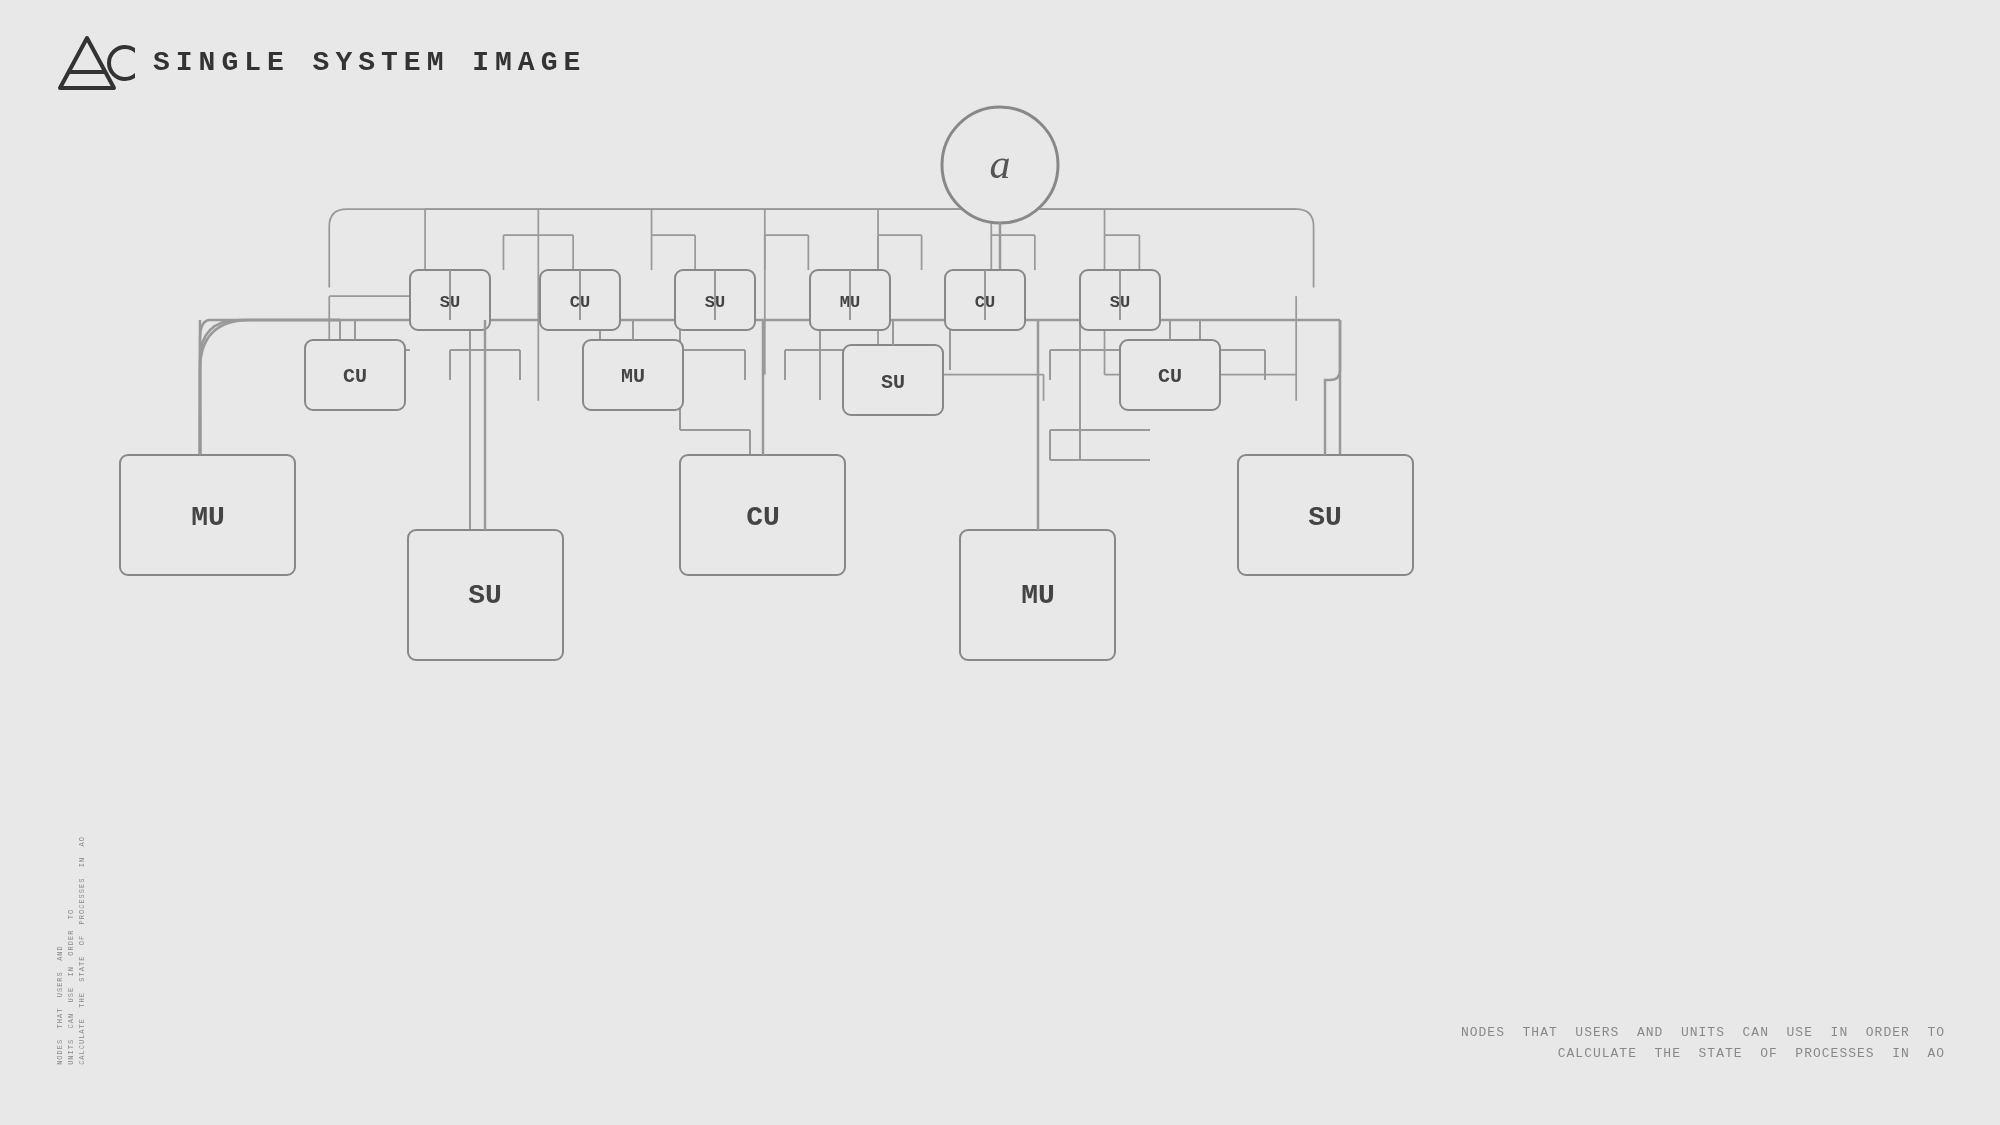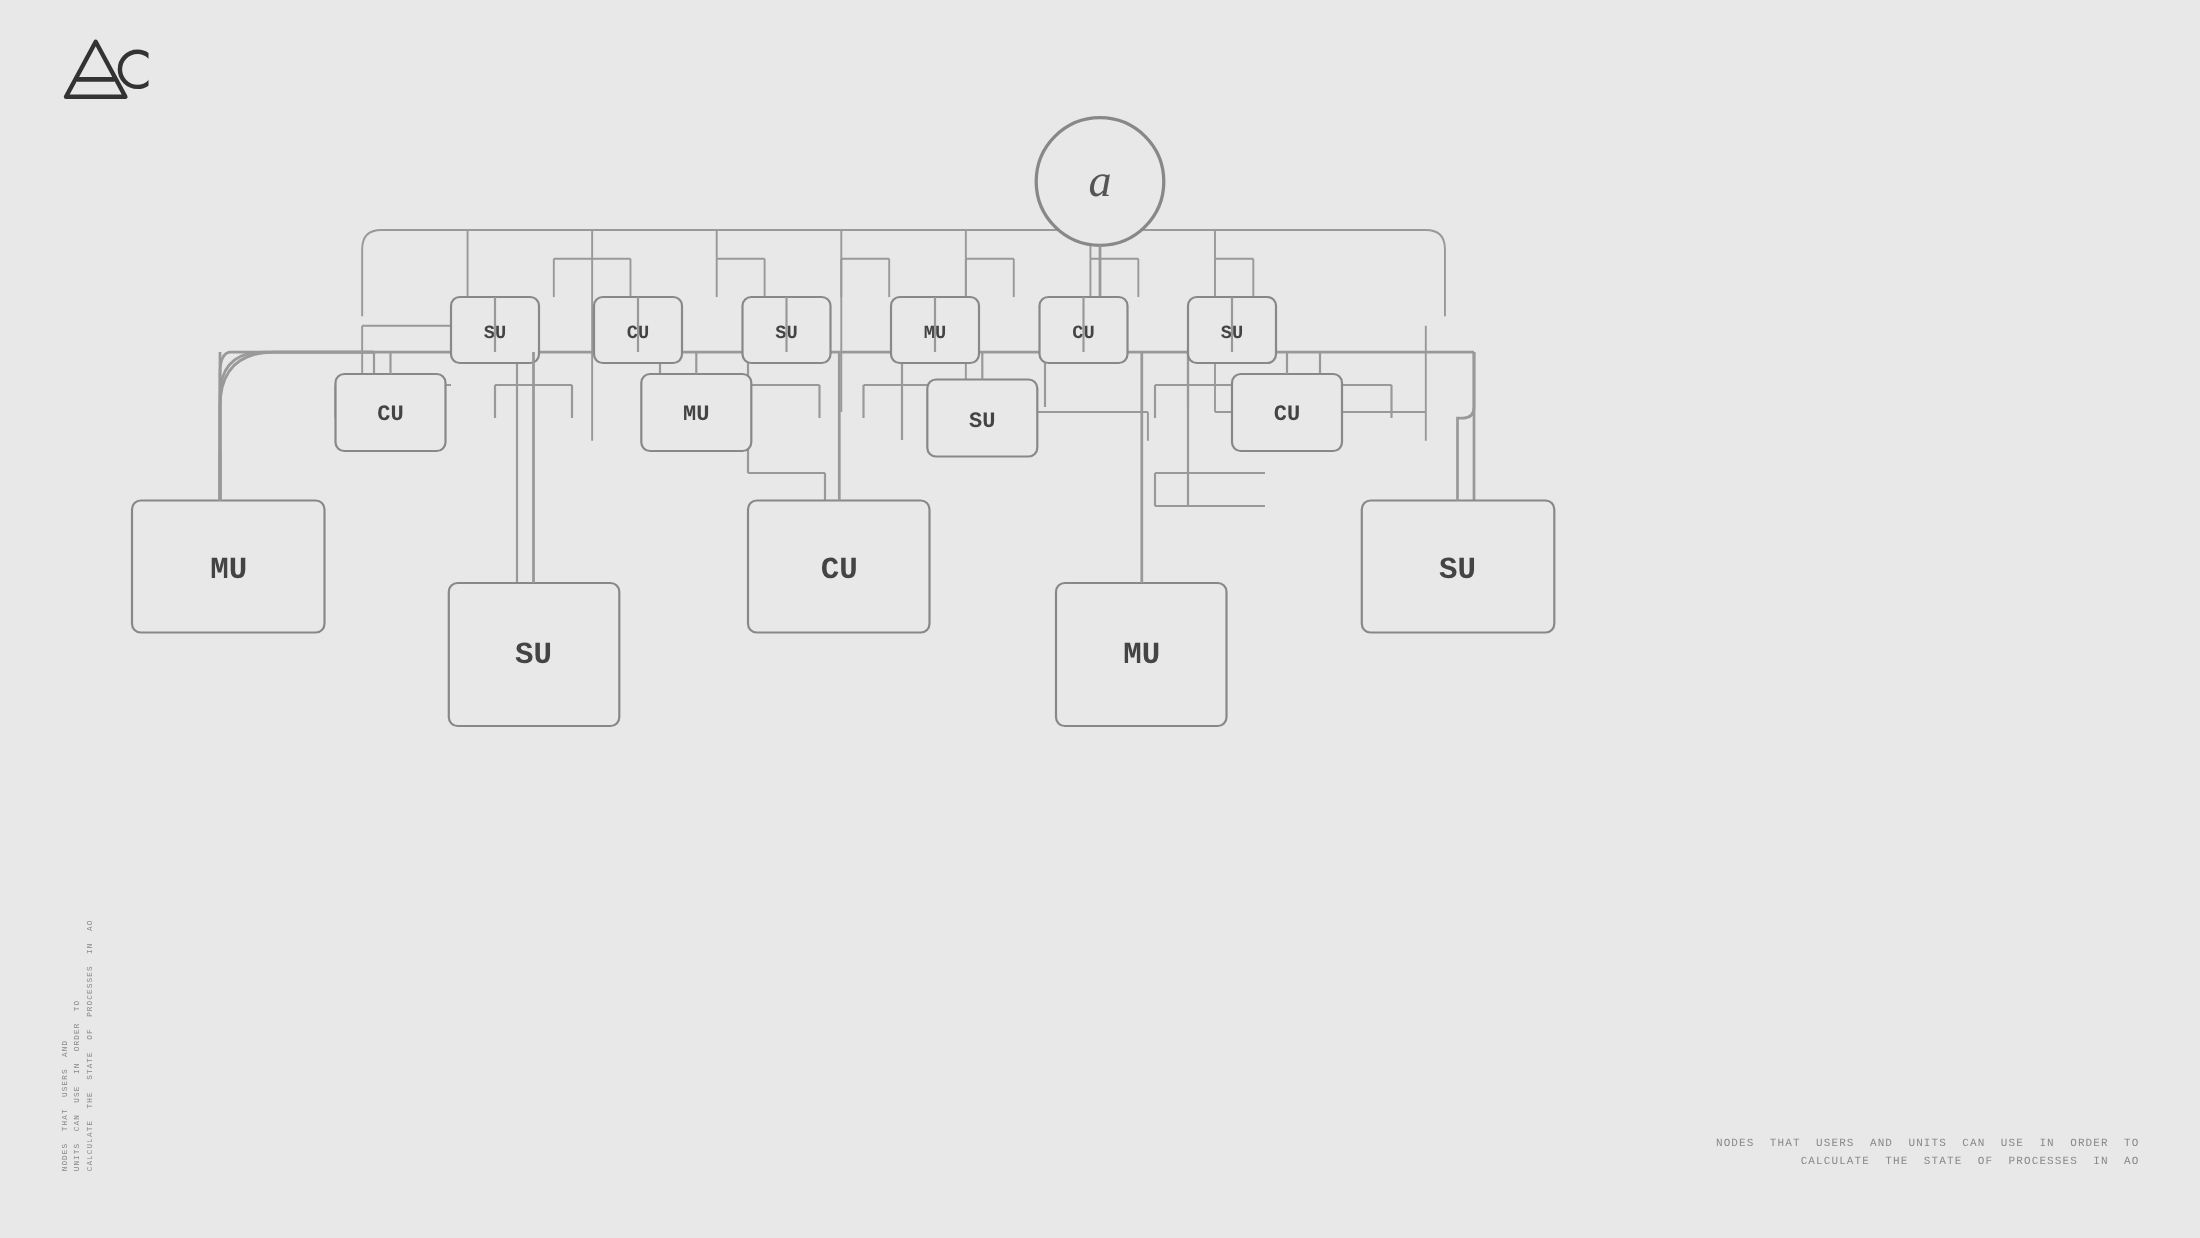--- a/index.html
+++ b/index.html
@@ -268,28 +268,29 @@
   <line x1="1170" y1="320" x2="1170" y2="340" stroke="#999" stroke-width="2"></line>
 </svg>
 
 <div class="header">
   <svg class="logo-svg" viewBox="0 0 80 65">
 
     <path d="M 5 58 L 32 8 L 59 58 Z M 15 42 L 49 42" fill="none" stroke="#333" stroke-width="4" stroke-linejoin="round"></path>
     <line x1="15" y1="42" x2="49" y2="42" stroke="#333" stroke-width="4"></line>
     <circle cx="70" cy="33" r="16" fill="none" stroke="#333" stroke-width="4"></circle>
   </svg>
+  <span class="title">SINGLE SYSTEM IMAGE</span>
 </div>
 
 <div class="footer-text-left">
   <div style="writing-mode: vertical-rl; transform: rotate(180deg); font-size: 7px; color: #888; letter-spacing: 1px; line-height: 1.6;">
     NODES&nbsp;&nbsp;THAT&nbsp;&nbsp;USERS&nbsp;&nbsp;AND<br>
     UNITS&nbsp;&nbsp;CAN&nbsp;&nbsp;USE&nbsp;&nbsp;IN&nbsp;&nbsp;ORDER&nbsp;&nbsp;TO<br>
     CALCULATE&nbsp;&nbsp;THE&nbsp;&nbsp;STATE&nbsp;&nbsp;OF&nbsp;&nbsp;PROCESSES&nbsp;&nbsp;IN&nbsp;&nbsp;AO
   </div>
 </div>
 
 <div class="footer-text-right">
-  <span style="font-size: 10px; color: #888; letter-spacing: 1px; line-height: 1.6; margin-top: 19px;">
+  <span style="font-size: 13px; color: #888; letter-spacing: 1px; line-height: 1.6; margin-top: 19px;">
     NODES&nbsp;&nbsp;THAT&nbsp;&nbsp;USERS&nbsp;&nbsp;AND&nbsp;&nbsp;UNITS&nbsp;&nbsp;CAN&nbsp;&nbsp;USE&nbsp;&nbsp;IN&nbsp;&nbsp;ORDER&nbsp;&nbsp;TO<br>
     CALCULATE&nbsp;&nbsp;THE&nbsp;&nbsp;STATE&nbsp;&nbsp;OF&nbsp;&nbsp;PROCESSES&nbsp;&nbsp;IN&nbsp;&nbsp;AO
   </span>
 </div>
 
 </body></html>

